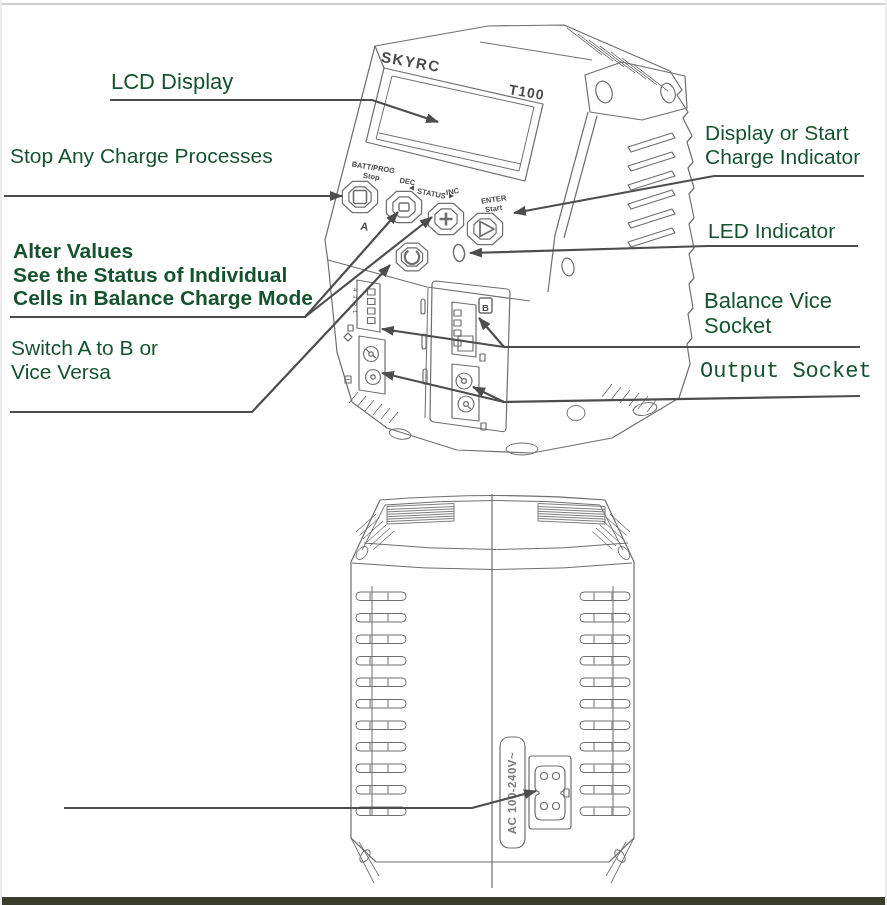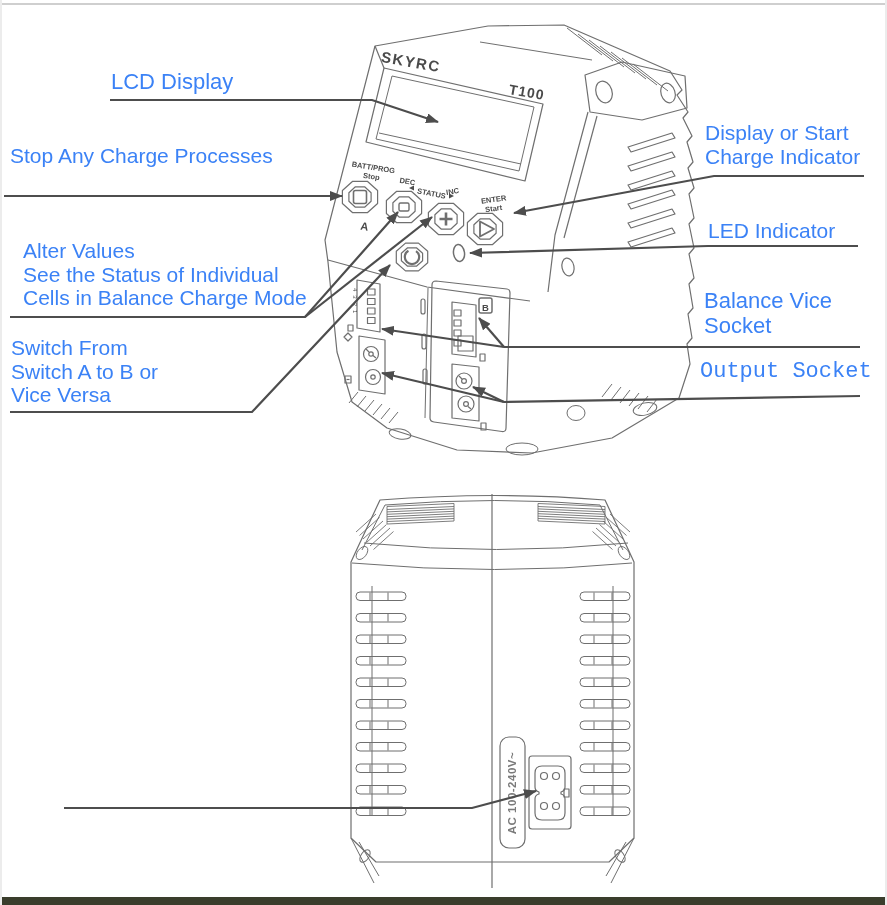--- a/index.html
+++ b/index.html
@@ -4,21 +4,21 @@
 <style>
   html,body{margin:0;padding:0;background:#ffffff;}
   .canvas{
     position:relative;width:887px;height:905px;background:#ffffff;overflow:hidden;
     font-family:"Liberation Sans", sans-serif;
     border-left:2px solid #ececec;border-right:2px solid #ececec;box-sizing:border-box;
   }
   .top-rule{position:absolute;left:0;top:3px;width:100%;height:2px;background:#cfcfcf;}
   .bottom-bar{position:absolute;left:0;bottom:0;width:100%;height:8px;background:#3a3d2c;}
   .art{position:absolute;left:0;top:0;}
-  .callout{position:absolute;color:#3b82f6;font-size:21px;line-height:23.5px;white-space:nowrap;}
+  .callout{position:absolute;color:#14532d;font-size:21px;line-height:23.5px;white-space:nowrap;}
   .callout.big{font-size:22px;}
   svg text{font-family:"Liberation Sans", sans-serif;}
 </style>
 </head>
 <body>
 
 <div class="canvas">
   <div class="top-rule"></div>
 
   <svg class="art" width="887" height="905" viewBox="0 0 887 905">
@@ -293,27 +293,26 @@
       <path d="M62,808 L470,808 L534,791" marker-end="url(#ah)"></path>
     </g>
   </svg>
 
   <div class="callout big" style="left:109px;top:70px;">
     <div>LCD Display</div>
   </div>
   <div class="callout" style="left:8px;top:144px;">
     <div>Stop Any Charge Processes</div>
   </div>
-  <div class="callout" style="left:21px;top:239px;">
+  <div class="callout" style="left:11px;top:239px;font-weight:bold;">
     <div>Alter Values</div>
     <div>See the Status of Individual</div>
     <div>Cells in Balance Charge Mode</div>
   </div>
   <div class="callout" style="left:9px;top:336px;">
-    <div>Switch From</div>
     <div>Switch A to B or</div>
     <div>Vice Versa</div>
   </div>
   <div class="callout" style="left:703px;top:121px;">
     <div>Display or Start</div>
     <div>Charge Indicator</div>
   </div>
   <div class="callout" style="left:706px;top:219px;">
     <div>LED Indicator</div>
   </div>

